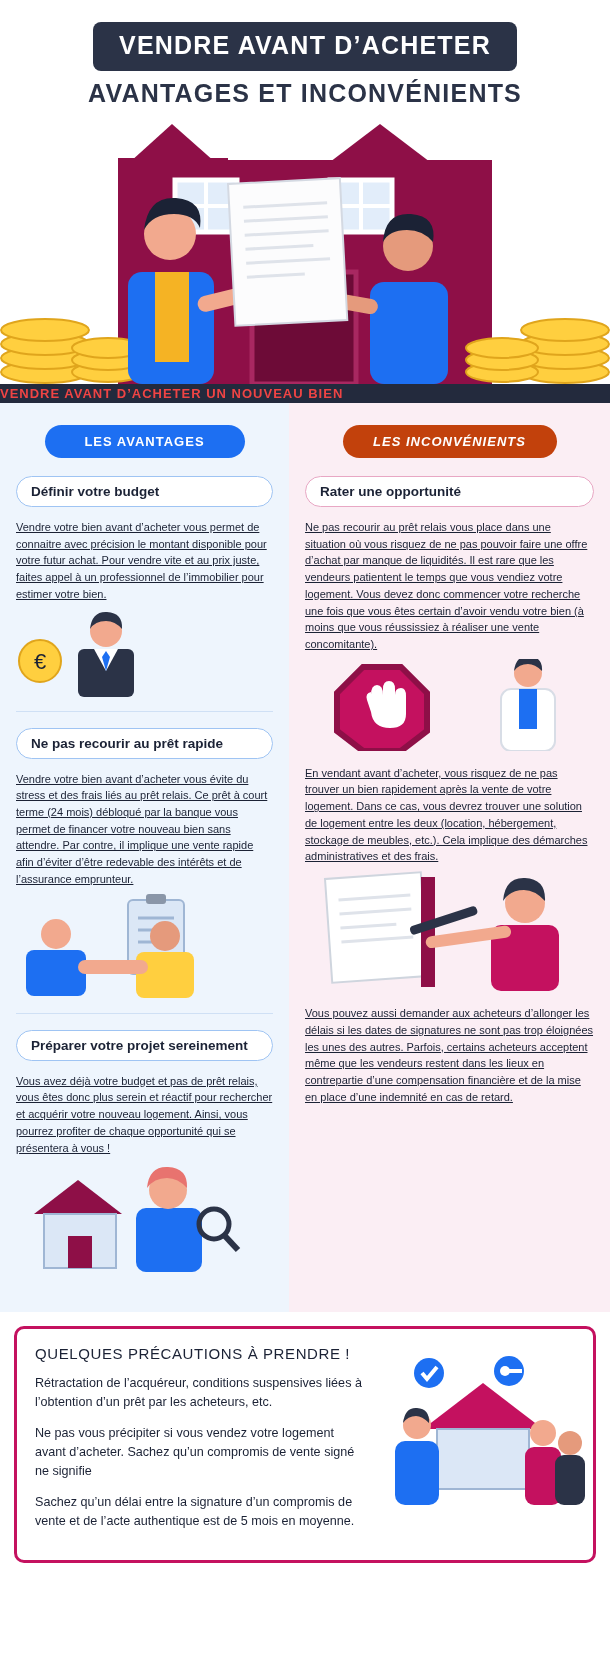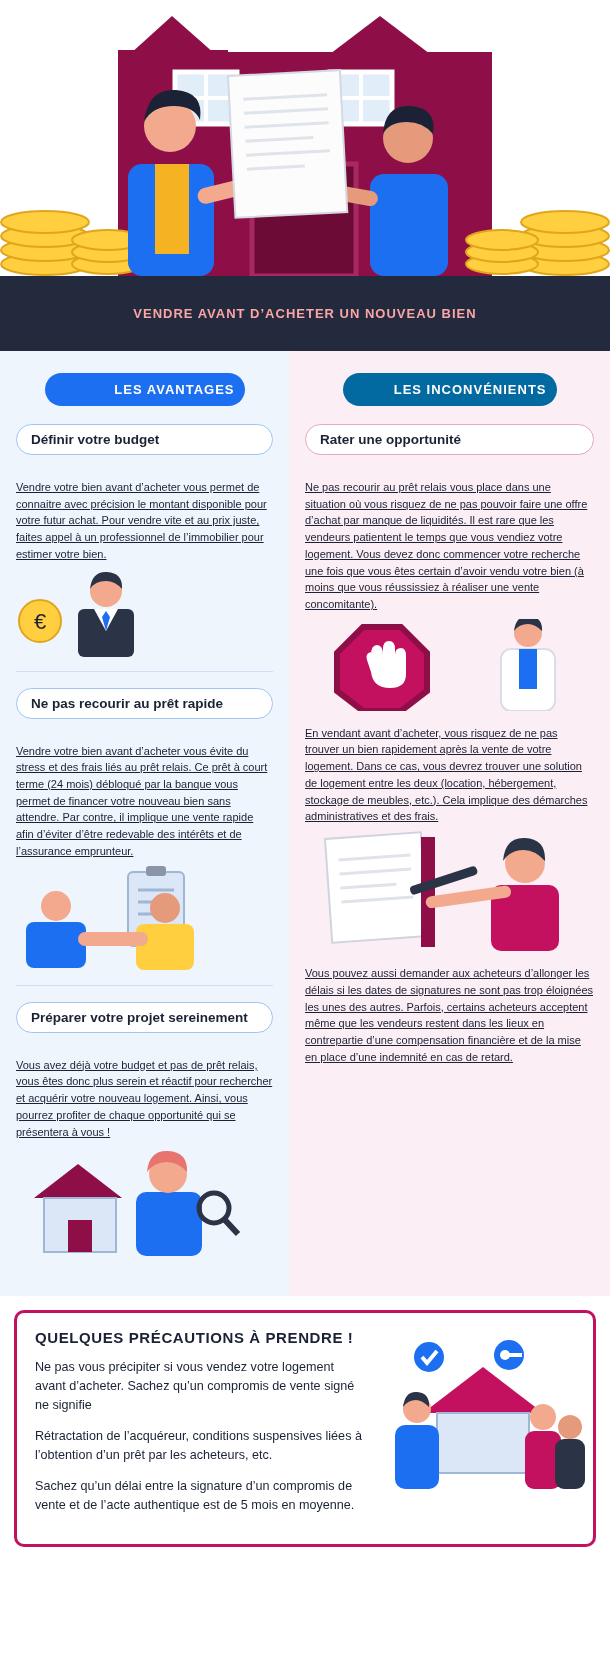--- a/index.html
+++ b/index.html
@@ -41,58 +41,58 @@
     position: relative;
     height: 262px;
     margin-top: 14px;
     background: #ffffff;
     overflow: hidden;
   }
 
   
   .band {
     background: #232a3d;
-    color: #fca5a5;
-    text-align: center;
+    color: #ef4444;
+    text-align: left;
     font-size: 13px;
     font-weight: bold;
     letter-spacing: 1px;
-    padding: 30px 0;
+    padding: 2px 0;
   }
 
   
   .columns { display: flex; width: 610px; }
   .col-left { width: 289px; background: #eef5fd; padding: 22px 16px 26px 16px; }
   .col-right { width: 321px; background: #fbeef4; padding: 22px 16px 26px 16px; }
 
   .col-pill {
     display: block;
     margin: 0 auto 18px auto;
     color: #ffffff;
     font-size: 13px;
     font-weight: bold;
     letter-spacing: 1px;
-    text-align: right;
+    text-align: center;
     padding: 9px 10px;
     border-radius: 20px;
     width: 200px;
   }
   .pill-blue { background: #1d6ff2; }
-  .pill-pink { background: #0369a1; width: 214px; }
+  .pill-pink { background: #c2410c; width: 214px; font-style: italic; }
 
   .sub-pill {
     display: block;
     background: #ffffff;
     border: 1px solid #9fc4f3;
     border-radius: 18px;
     padding: 7px 14px;
     font-size: 13.5px;
     font-weight: bold;
     color: #1b2235;
-    margin-bottom: 24px;
+    margin-bottom: 12px;
   }
   .sub-pill.pinkb { border-color: #e8a7c4; }
 
   .para {
     font-size: 11px;
     line-height: 1.52;
     color: #1b2235;
     margin-bottom: 14px;
     text-decoration: underline;
   }
@@ -108,35 +108,39 @@
   .precautions {
     border: 3px solid #c4115f;
     border-radius: 10px;
     padding: 16px 18px 18px 18px;
     position: relative;
     overflow: hidden;
     min-height: 180px;
   }
   .precautions h3 {
     font-size: 15px;
-    font-weight: bold;
+    font-weight: normal;
     letter-spacing: .6px;
     margin-bottom: 12px;
     color: #1b2235;
   }
   .precautions p { font-size: 12.6px; line-height: 1.5; margin-bottom: 12px; max-width: 330px; }
 
   
   svg { display: block; }
 </style>
 </head>
 <body>
 
 <div class="page">
 
+  <div class="header">
+    <div class="title-pill">VENDRE AVANT D’ACHETER</div>
+    <div class="title-sub">AVANTAGES ET INCONVÉNIENTS</div>
+  </div>
 
   <div class="hero">
     <svg width="610" height="262" viewBox="0 0 610 262">
 
       <rect x="118" y="38" width="374" height="224" fill="#8e0f47"></rect>
 
       <polygon points="130,40 215,40 172,2" fill="#8e0f47"></polygon>
       <polygon points="330,40 430,40 380,2" fill="#8e0f47"></polygon>
       <polygon points="118,44 228,44 228,36 118,36" fill="#8e0f47"></polygon>
 
@@ -316,19 +320,19 @@
         <rect x="121" y="14" width="14" height="4" fill="#ffffff"></rect>
         <rect x="8" y="86" width="44" height="64" rx="10" fill="#1d6ff2"></rect>
         <circle cx="30" cy="70" r="14" fill="#f2a98e"></circle>
         <path d="M16 68 q2 -16 14 -15 q13 1 12 15 q-7 -7 -13 -7 q-8 0 -13 7 z" fill="#2b3347"></path>
         <rect x="138" y="92" width="36" height="58" rx="9" fill="#c4115f"></rect>
         <circle cx="156" cy="78" r="13" fill="#f2a98e"></circle>
         <rect x="168" y="100" width="30" height="50" rx="9" fill="#2b3347"></rect>
         <circle cx="183" cy="88" r="12" fill="#e59a7c"></circle>
       </svg>
       <h3>QUELQUES PRÉCAUTIONS À PRENDRE !</h3>
+      <p>Rétractation de l’acquéreur, conditions suspensives liées à l’obtention d’un prêt par les acheteurs, etc.</p>
       <p>Ne pas vous précipiter si vous vendez votre logement avant d’acheter. Sachez qu’un compromis de vente signé ne signifie</p>
-      <p>Rétractation de l’acquéreur, conditions suspensives liées à l’obtention d’un prêt par les acheteurs, etc.</p>
       <p>Sachez qu’un délai entre la signature d’un compromis de vente et de l’acte authentique est de 5 mois en moyenne.</p>
     </div>
   </div>
 
 </div>
 
 </body></html>

